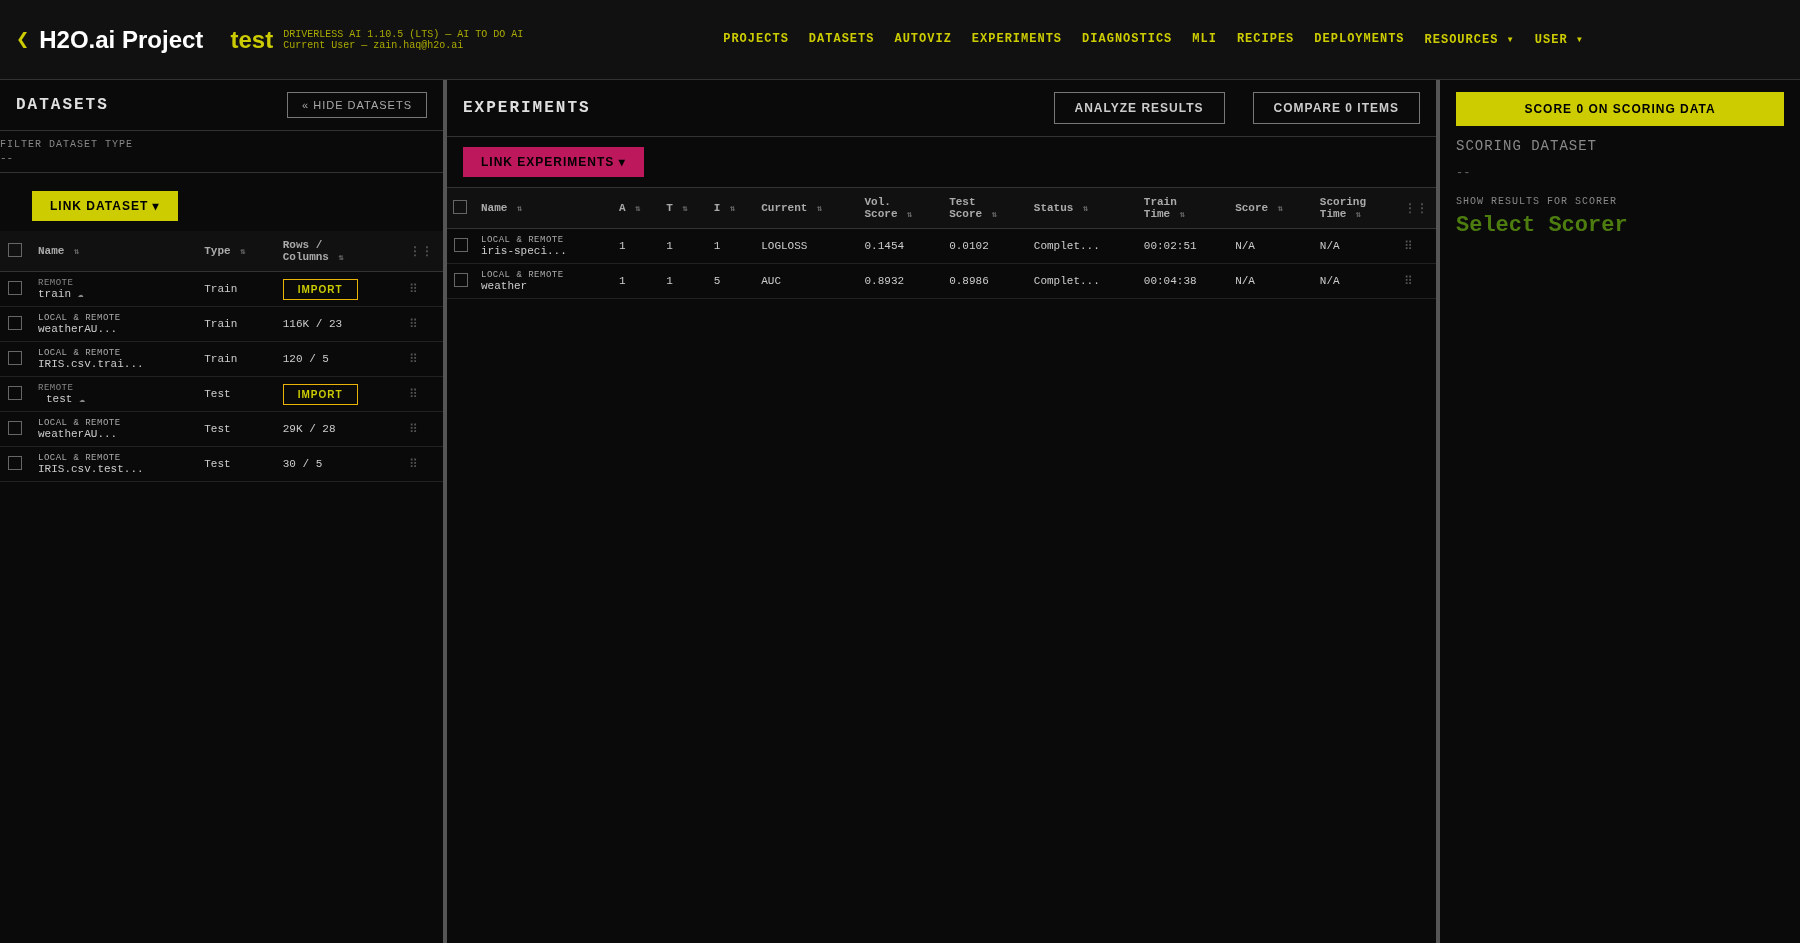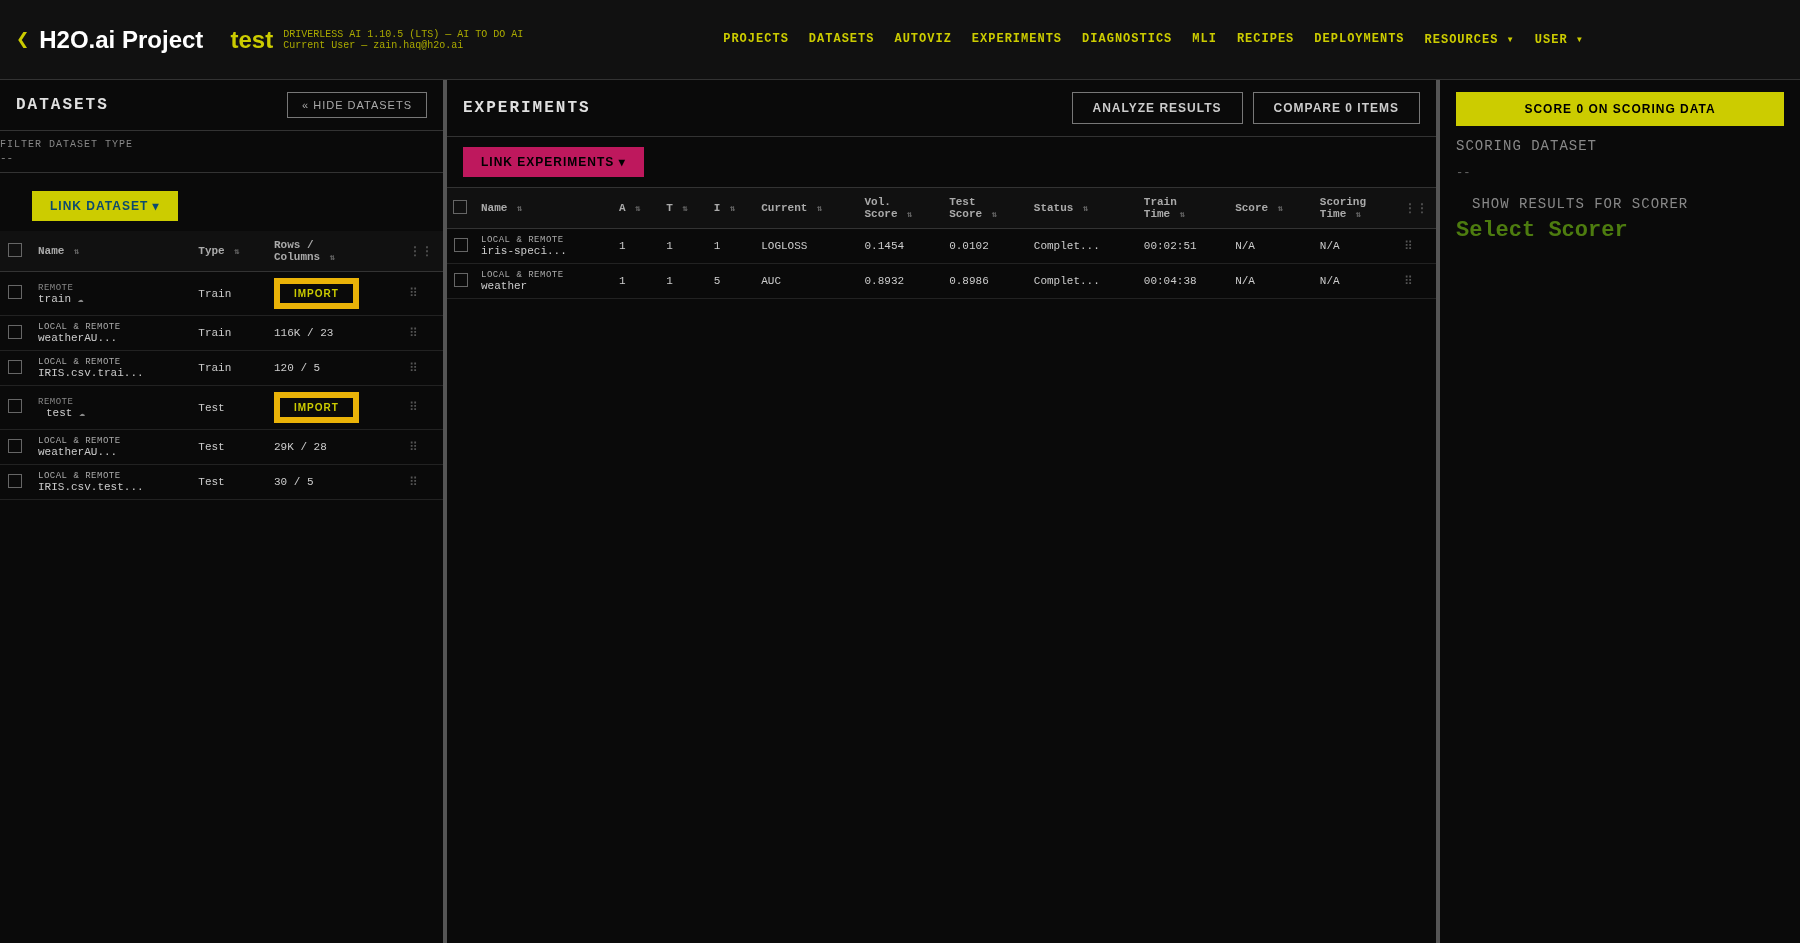--- a/index.html
+++ b/index.html
@@ -115,21 +115,21 @@
       letter-spacing: 1px;
     }
     .filter-value {
       color: #888;
       font-size: 11px;
       margin-top: 2px;
     }
 
     .link-dataset-btn {
       background: #cccc00;
-      color: #0c4a6e;
+      color: #000000;
       border: none;
       padding: 8px 18px;
       cursor: pointer;
       font-weight: bold;
       font-size: 12px;
       letter-spacing: 1px;
       margin: 10px 16px;
       display: inline-flex;
       align-items: center;
       gap: 6px;
@@ -174,21 +174,21 @@
       display: block;
     }
     .badge-local-remote {
       color: #aaa;
       font-size: 9px;
       letter-spacing: 0.5px;
       display: block;
     }
     .import-btn {
       background: transparent;
-      border: 6px solid #eab308;
+      border: 1px solid #eab308;
       color: #cccc00;
       padding: 4px 14px;
       cursor: pointer;
       font-size: 10px;
       font-weight: bold;
       letter-spacing: 1px;
     }
     .grid-icon {
       color: #555;
       font-size: 12px;
@@ -231,21 +231,21 @@
     }
     .exp-title {
       color: #e0e0e0;
       font-size: 16px;
       font-weight: bold;
       letter-spacing: 2px;
     }
 
     .exp-actions {
       display: flex;
-      gap: 10px;
+      gap: 28px;
       margin-left: auto;
       justify-content: flex-end;
     }
     .analyze-btn {
       background: transparent;
       border: 1px solid #777;
       color: #ccc;
       padding: 8px 20px;
       cursor: pointer;
       font-size: 12px;
@@ -313,24 +313,23 @@
       letter-spacing: 1px;
       margin-bottom: 12px;
     }
     .scoring-dataset-value {
       color: #666;
       font-size: 12px;
       margin-bottom: 16px;
     }
     .show-results-label {
       color: #888;
-      font-size: 14px;
+      font-size: 10px;
       letter-spacing: 1px;
       margin-bottom: 4px;
-      margin-left: 16px;
     }
     .select-scorer {
       color: #4d7c0f;
       font-size: 22px;
       font-weight: bold;
       cursor: pointer;
       margin-top: 2px;
     }
 
     

